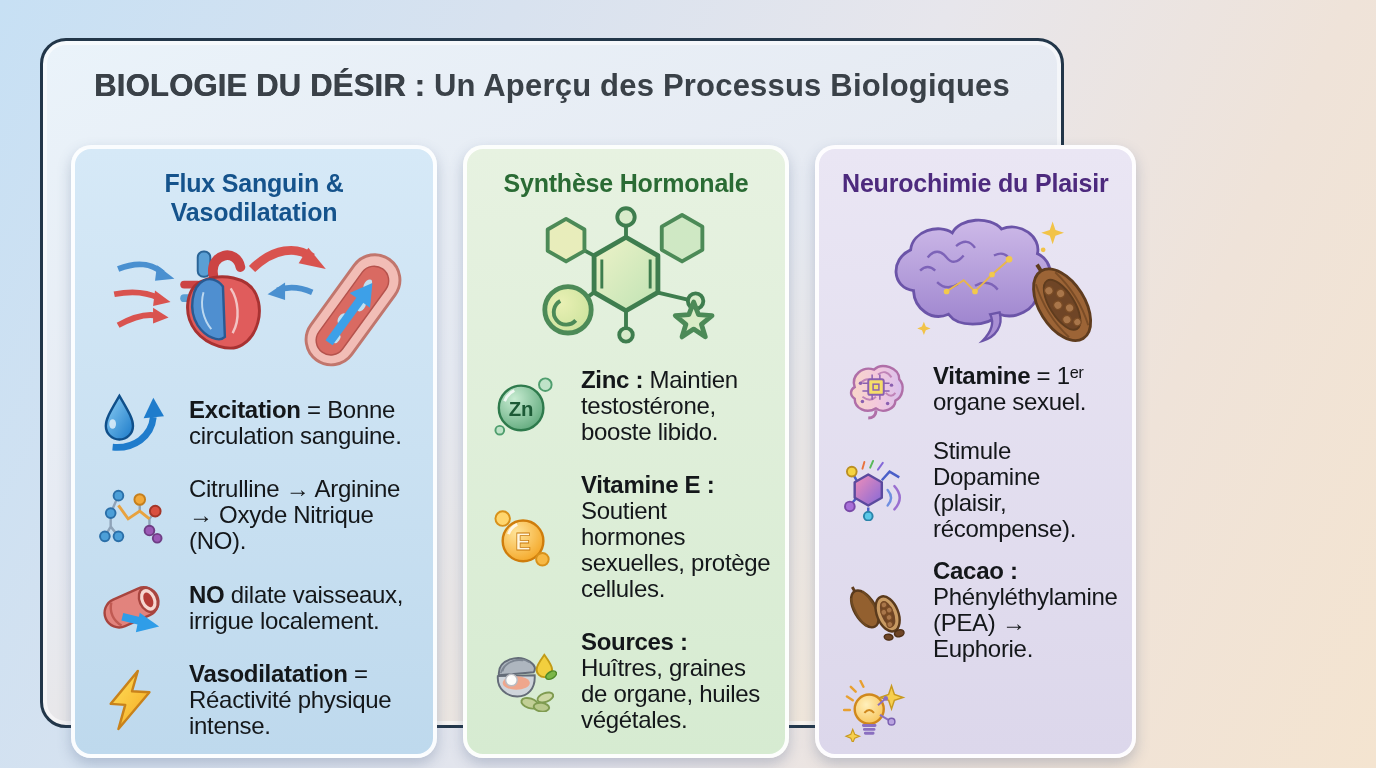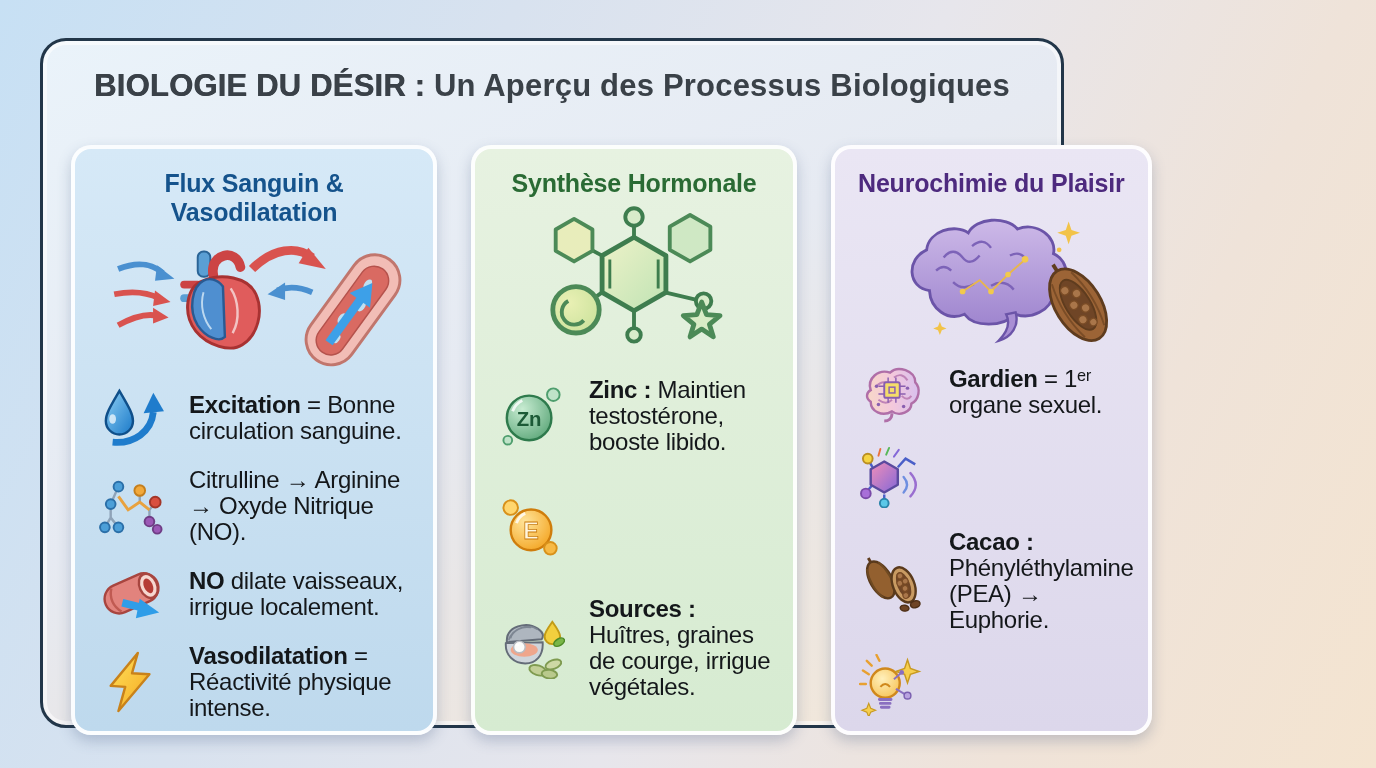--- a/index.html
+++ b/index.html
@@ -15,21 +15,21 @@
     background:linear-gradient(155deg,#eaf3fa 0%,#e6eaf2 45%,#e9e6e6 65%,#f3e7d7 100%);
     box-shadow:inset 0 0 0 4px rgba(255,255,255,.55);
   }
   .title {
     text-align:center; margin-top:26px; font-size:31px; line-height:38px;
     color:#3a4148; font-weight:bold; letter-spacing:.2px;
   }
   .title .strong { text-shadow:.5px 0 0 currentColor; }
   .cards {
     position:absolute; left:28px; right:28px; top:104px; height:556px;
-    display:grid; grid-template-columns:1fr 1fr 1fr; gap:34px;
+    display:grid; grid-template-columns:1fr 1fr 1fr; gap:26px;
   }
   .card {
     border-radius:20px; border:4px solid rgba(255,255,255,.92);
     box-shadow:0 6px 14px rgba(70,90,130,.28);
     padding:12px 14px 10px;
     display:flex; flex-direction:column;
   }
   .card-blue   { background:linear-gradient(180deg,#d6e9f7 0%,#bed9ed 100%); }
   .card-green  { background:linear-gradient(180deg,#e7f2e1 0%,#d6ebd1 100%); }
   .card-purple { background:linear-gradient(180deg,#eae6f4 0%,#dcd7eb 100%); }
@@ -214,38 +214,39 @@
                     <stop offset="1" stop-color="#f29c12"></stop>
                   </radialGradient>
                 </defs>
               <circle cx="12" cy="13" r="7.5" fill="#ffd66e" stroke="#d8911a" stroke-width="2"></circle>
               <circle cx="33" cy="36" r="21" fill="url(#vitG)" stroke="#cf7d0c" stroke-width="2.5"></circle>
               <path d="M18,29 a17,17 0 0 1 9,-10" stroke="#ffffff" stroke-width="3" fill="none" opacity=".8"></path>
               <text x="33" y="45" text-anchor="middle" font-size="24" font-weight="bold" fill="#fff6df" stroke="#c87a0c" stroke-width=".8" font-family="Liberation Sans, sans-serif">E</text>
               <circle cx="53" cy="55" r="6.5" fill="#f7b945" stroke="#d8911a" stroke-width="2"></circle>
             </svg>
           </div>
+          <p class="text"><b>Vitamine E :</b><span> Soutient hormones sexuelles, protège cellules.</span></p>
         </div>
         <div class="item">
           <div class="icon">
             <svg viewBox="0 0 68 64" width="66" height="62">
               <path d="M8,24 C8,10 28,4 40,12 C46,16 46,20 44,23 L8,26 Z" fill="#aeb6bf" stroke="#646c78" stroke-width="2"></path>
               <path d="M12,22 C14,14 24,9 33,11 M10,24 C13,12 30,6 40,13" stroke="#7d8692" stroke-width="1.5" fill="none"></path>
               <path d="M7,27 C6,40 16,48 27,48 C38,48 46,40 45,26 Z" fill="#cfd5db" stroke="#646c78" stroke-width="2"></path>
               <ellipse cx="26" cy="34" rx="14" ry="7" fill="#efa68c"></ellipse>
               <circle cx="21" cy="31" r="6" fill="#fcfcfa" stroke="#b9bcc2" stroke-width="1.5"></circle>
               <ellipse cx="19" cy="29" rx="2" ry="1.5" fill="#ffffff"></ellipse>
               <path d="M55,5 C50,12 47,16 47,20 a8,8 0 0 0 16,0 C63,16 60,12 55,5 Z" fill="#f2cf3e" stroke="#c29b16" stroke-width="2"></path>
               <ellipse cx="62" cy="26" rx="6" ry="3.5" fill="#7ab648" stroke="#4e8a28" stroke-width="1.5" transform="rotate(-30 62 26)"></ellipse>
               <ellipse cx="40" cy="55" rx="9" ry="5" fill="#c2cf96" stroke="#7f9b50" stroke-width="2" transform="rotate(18 40 55)"></ellipse>
               <ellipse cx="56" cy="49" rx="8.5" ry="4.5" fill="#cdd8a4" stroke="#7f9b50" stroke-width="2" transform="rotate(-20 56 49)"></ellipse>
               <ellipse cx="52" cy="59" rx="8" ry="4.5" fill="#b9c98c" stroke="#7f9b50" stroke-width="2" transform="rotate(8 52 59)"></ellipse>
             </svg>
           </div>
-          <p class="text"><b>Sources :</b><span> Huîtres, graines de courge, irrigue végétales.</span></p>
+          <p class="text"><b>Sources :</b><span> Huîtres, graines de organe, huiles végétales.</span></p>
         </div>
       </div>
     </section>
 
     <section class="card card-purple">
       <h2 class="card-title">Neurochimie du Plaisir</h2>
       <div class="hero">
         <svg viewBox="0 0 300 155" width="284" height="146">
           <defs>
               <linearGradient id="brG" x1="0" y1="0" x2="0" y2="1">
@@ -294,21 +295,21 @@
               <rect x="26" y="22" width="16" height="16" rx="2" fill="#f5dd6a" stroke="#8a5fb0" stroke-width="2"></rect>
               <rect x="31" y="27" width="6" height="6" fill="none" stroke="#8a5fb0" stroke-width="1.5"></rect>
               <path d="M26,26 h-6 M26,34 h-6 M42,26 h6 M42,34 h6 M30,22 v-5 M38,22 v-5 M30,38 v5 M38,38 v5" stroke="#8a5fb0" stroke-width="1.5"></path>
               <circle cx="18" cy="26" r="1.8" fill="#8a5fb0"></circle>
                 <circle cx="50" cy="28" r="1.8" fill="#8a5fb0"></circle>
               <circle cx="20" cy="45" r="1.8" fill="#8a5fb0"></circle>
                 <circle cx="46" cy="47" r="1.8" fill="#8a5fb0"></circle>
               <path d="M34,54 C34,60 30,62 26,62" stroke="#b06fa8" stroke-width="3" fill="none"></path>
             </svg>
           </div>
-          <p class="text"><b>Gardien</b><span> = 1ᵉʳ organe sexuel.</span></p>
+          <p class="text"><b>Vitamine</b><span> = 1ᵉʳ organe sexuel.</span></p>
         </div>
         <div class="item">
           <div class="icon">
             <svg viewBox="0 0 68 64" width="66" height="62">
               <defs>
                   <linearGradient id="dopG" x1="0" y1="0" x2="1" y2="1">
                     <stop offset="0" stop-color="#f28fb8"></stop>
                     <stop offset="1" stop-color="#8468d8"></stop>
                   </linearGradient>
                 </defs>
@@ -317,20 +318,21 @@
               <path d="M36,11 L41,4" stroke="#8468d8" stroke-width="2" stroke-linecap="round"></path>
               <path d="M14,22 L10,15 M14,40 L8,47 M26,50 L26,57 M40,22 L48,13 L58,19" stroke="#4a5fc8" stroke-width="2.5" fill="none"></path>
               <polygon points="26,16 40,24 40,40 26,48 12,40 12,24" fill="url(#dopG)" stroke="#5b4a9e" stroke-width="2.5" stroke-linejoin="round"></polygon>
               <circle cx="9" cy="13" r="5" fill="#f5d442" stroke="#bb8f22" stroke-width="2"></circle>
               <circle cx="7" cy="49" r="5" fill="#a86fd8" stroke="#7a4aa8" stroke-width="2"></circle>
               <circle cx="26" cy="59" r="4.5" fill="#5bc8e8" stroke="#2a84aa" stroke-width="2"></circle>
               <path d="M46,32 q7,8 0,16" stroke="#6f8fe0" stroke-width="2.5" fill="none" stroke-linecap="round"></path>
               <path d="M53,28 q11,12 0,24" stroke="#9a6fd0" stroke-width="2.5" fill="none" stroke-linecap="round"></path>
             </svg>
           </div>
+          <p class="text"><b></b><span>Stimule Dopamine (plaisir, récompense).</span></p>
         </div>
         <div class="item">
           <div class="icon">
             <svg viewBox="0 0 68 64" width="66" height="62">
               <g transform="rotate(-30 22 30)">
                 <line x1="22" y1="5" x2="22" y2="11" stroke="#5f3c1e" stroke-width="3"></line>
                 <ellipse cx="22" cy="31" rx="11" ry="21" fill="#93602f" stroke="#5a3a1c" stroke-width="2.5"></ellipse>
                 <path d="M15,14 C11,25 11,39 15,48 M29,14 C33,25 33,39 29,48" stroke="#6f4a22" stroke-width="2" fill="none"></path>
               </g>
               <g transform="rotate(-22 46 36)">

